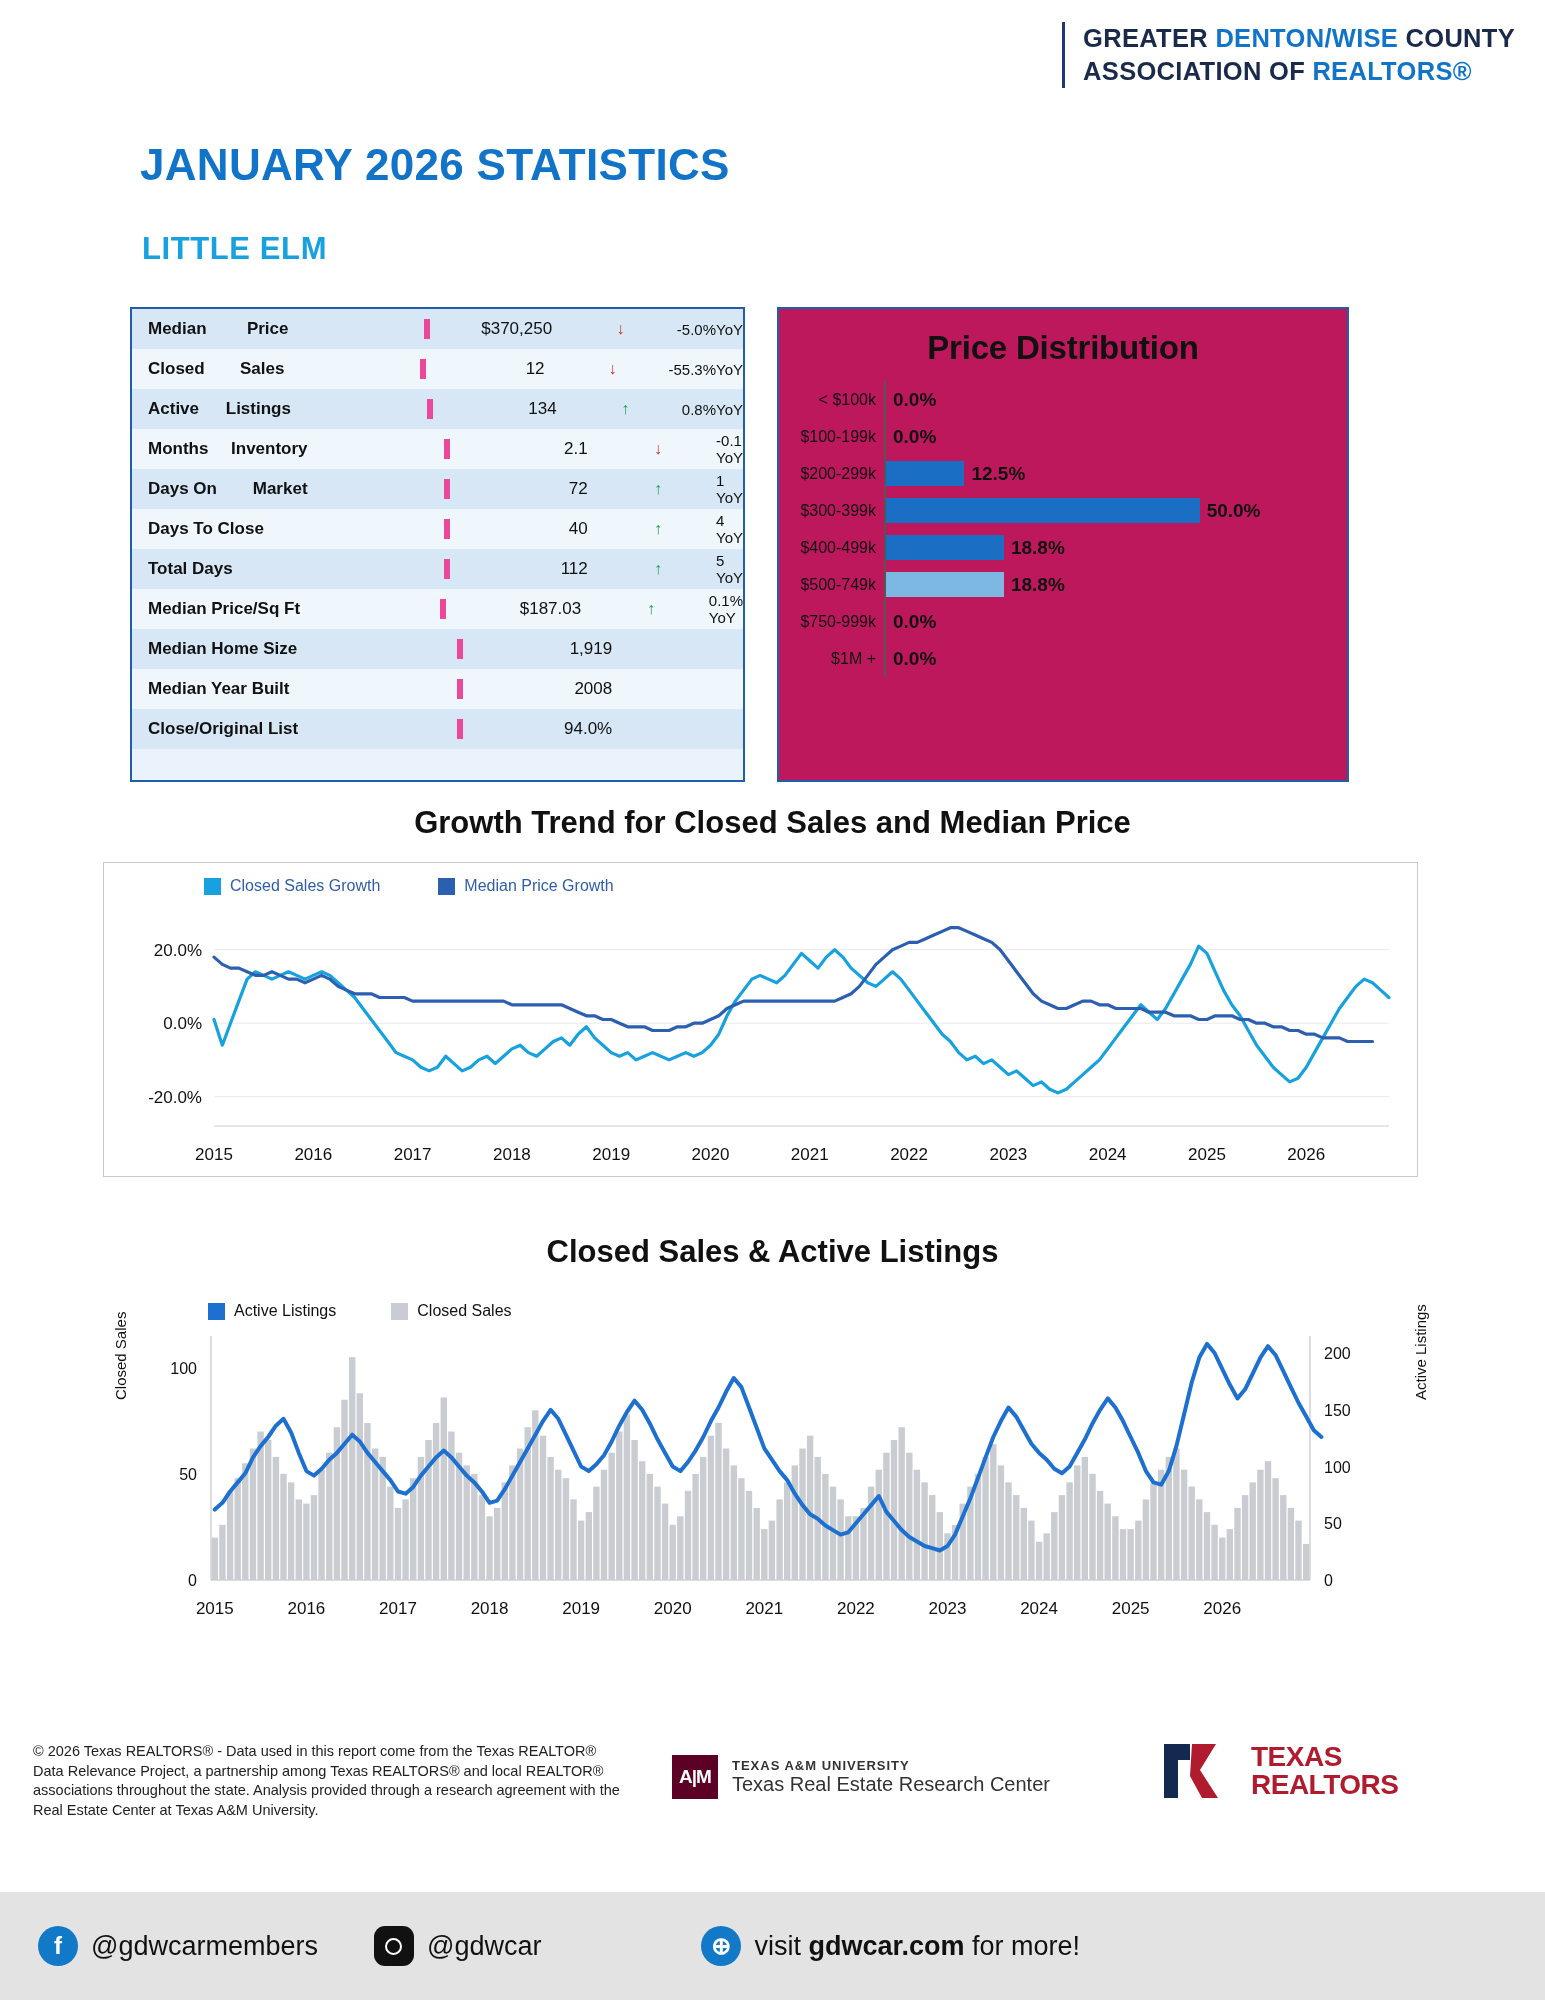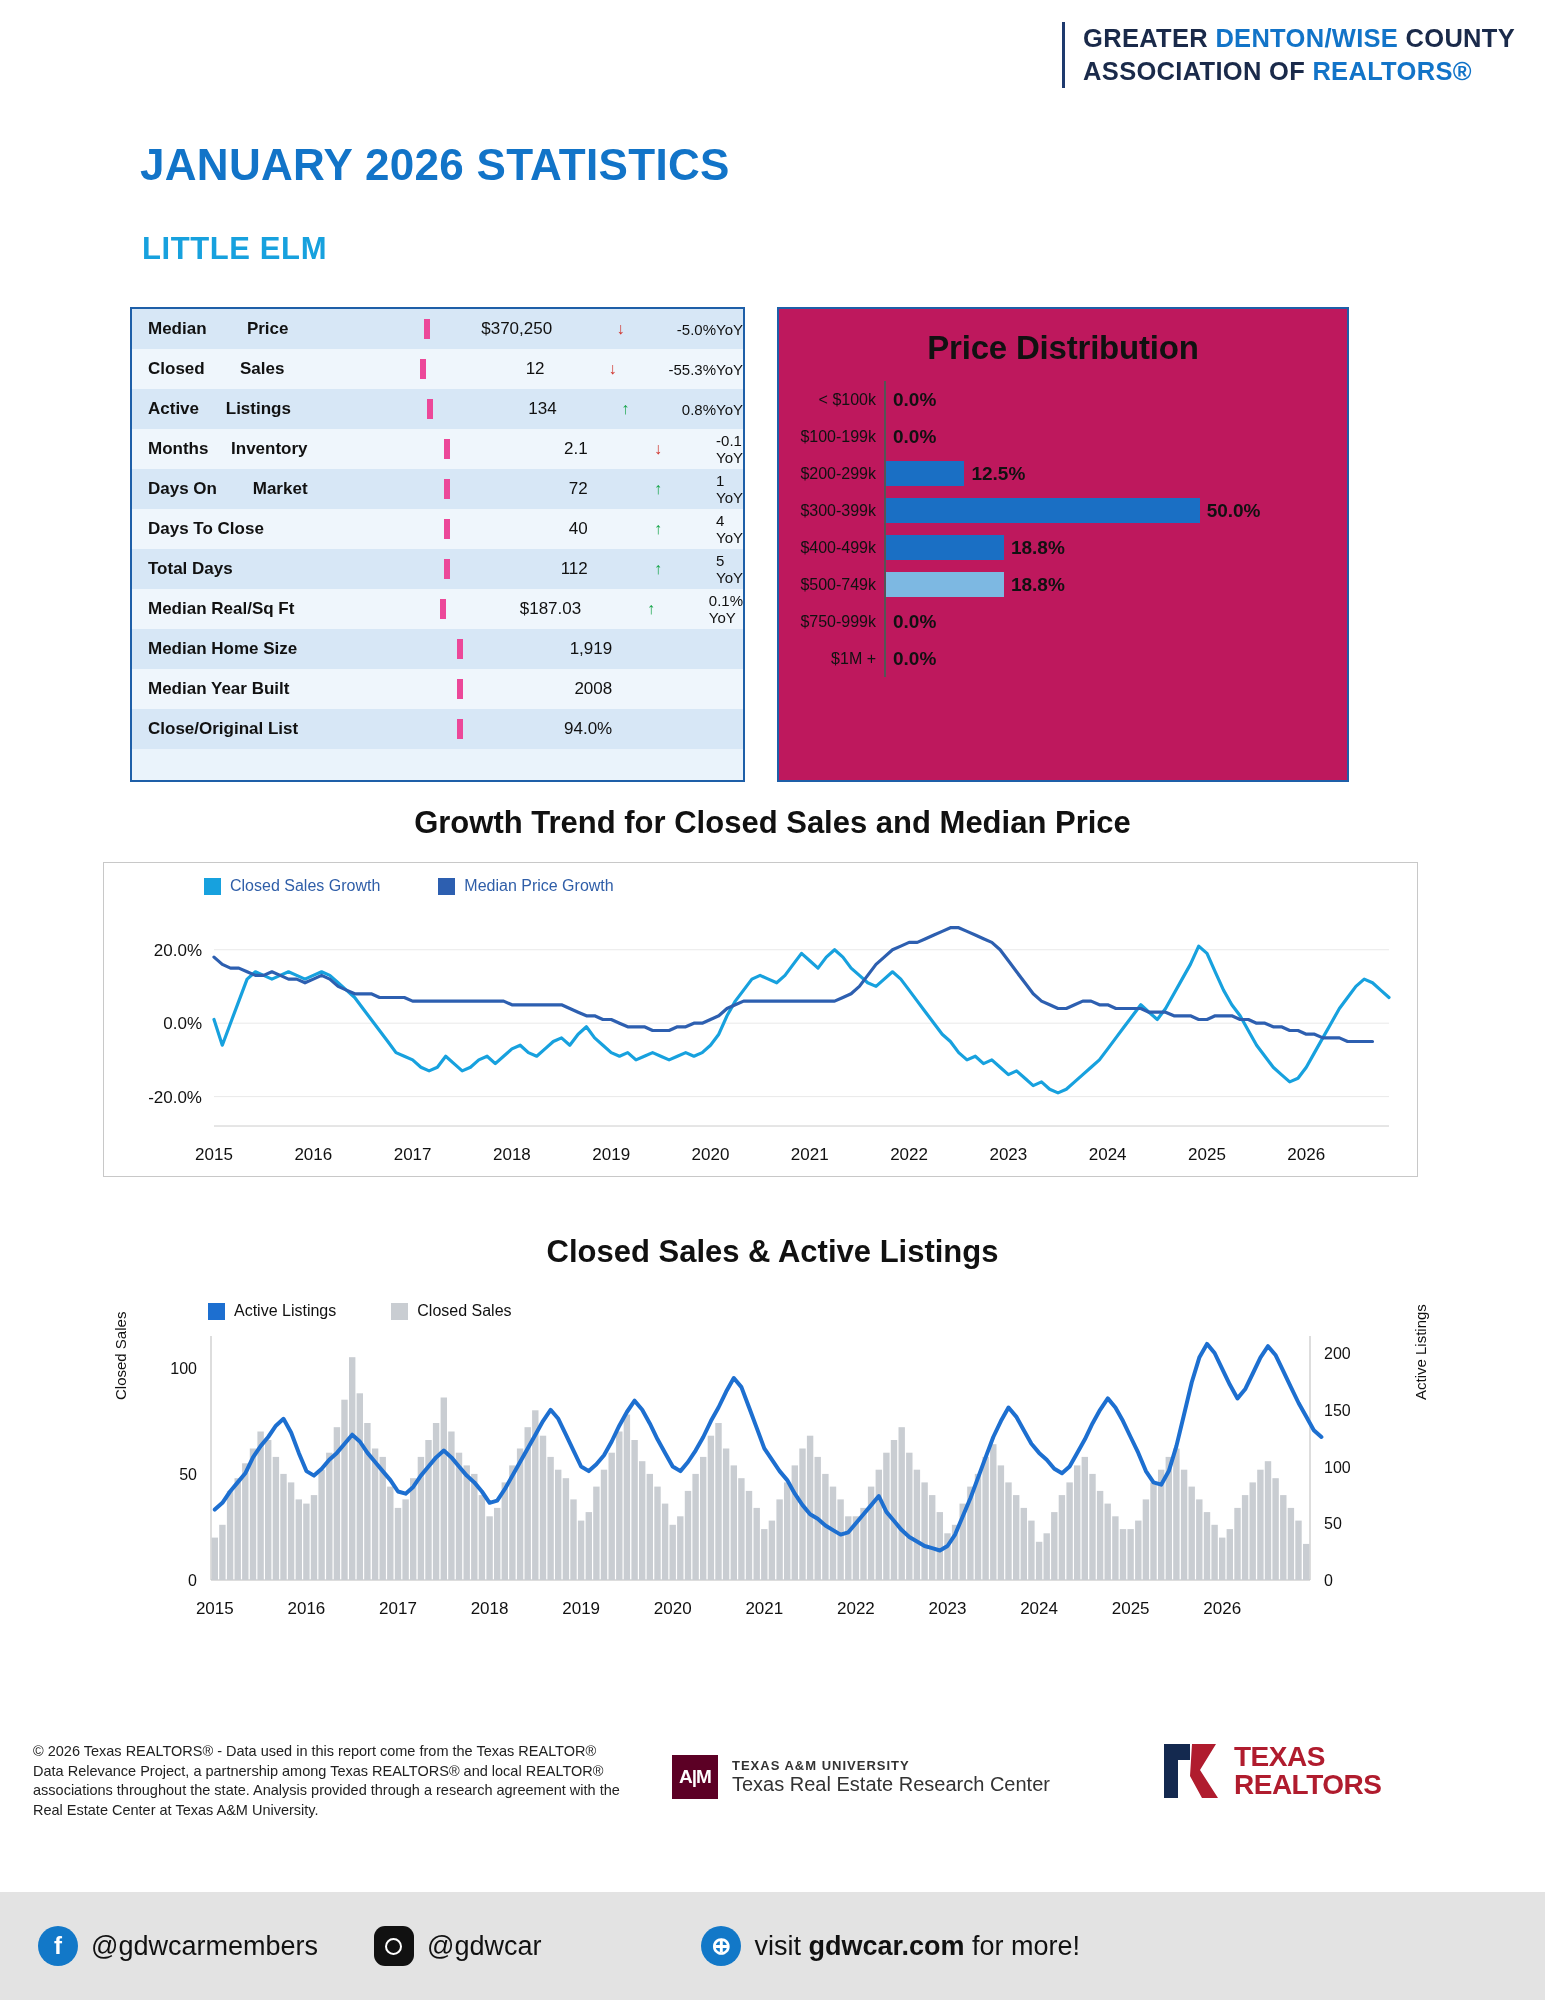--- a/index.html
+++ b/index.html
@@ -113,21 +113,21 @@
   .tamu {
     position:absolute; left:672px; top:1755px; display:flex; align-items:center; gap:14px;
   }
   .tamu-logo {
     width:46px; height:44px; background:#5c0025; color:#fff; font-weight:bold;
     display:flex; align-items:center; justify-content:center; font-size:19px;
     letter-spacing:-1px;
   }
   .tamu-t1 { font-size:13px; font-weight:bold; color:#333; letter-spacing:1px; }
   .tamu-t2 { font-size:20px; color:#333; }
-  .trealtors { position:absolute; left:1160px; top:1740px; display:flex; align-items:center; gap:12px;}
+  .trealtors { position:absolute; left:1160px; top:1740px; display:flex; align-items:center; gap:29px;}
   .tr-mark { width:62px; height:62px; position:relative; }
   .tr-text { font-size:28px; font-weight:bold; color:#b01c2e; line-height:1.0; letter-spacing:-0.5px;}
   .footer-bar {
     position:absolute; left:0; bottom:0; width:1545px; height:108px;
     background:#e3e3e3; display:flex; align-items:center;
   }
   .fb-item { display:flex; align-items:center; gap:13px; }
   .fb-text { font-size:27px; color:#111; }
   .fb-bold { font-weight:bold; }
   .circ-icon {
@@ -219,21 +219,21 @@
         <div class="stat-label">
           <span>Total Days</span>
           <span></span>
         </div>
         <div class="stat-value">112</div>
         <div class="stat-arrow arrow-up">↑</div>
         <div class="stat-yoy">5 YoY</div>
       </div>
       <div class="stat-row even">
         <div class="stat-label">
-          <span>Median Real/Sq Ft</span>
+          <span>Median Price/Sq Ft</span>
           <span></span>
         </div>
         <div class="stat-value">$187.03</div>
         <div class="stat-arrow arrow-up">↑</div>
         <div class="stat-yoy">0.1% YoY</div>
       </div>
       <div class="stat-row odd">
         <div class="stat-label">
           <span>Median Home Size</span>
           <span></span>

